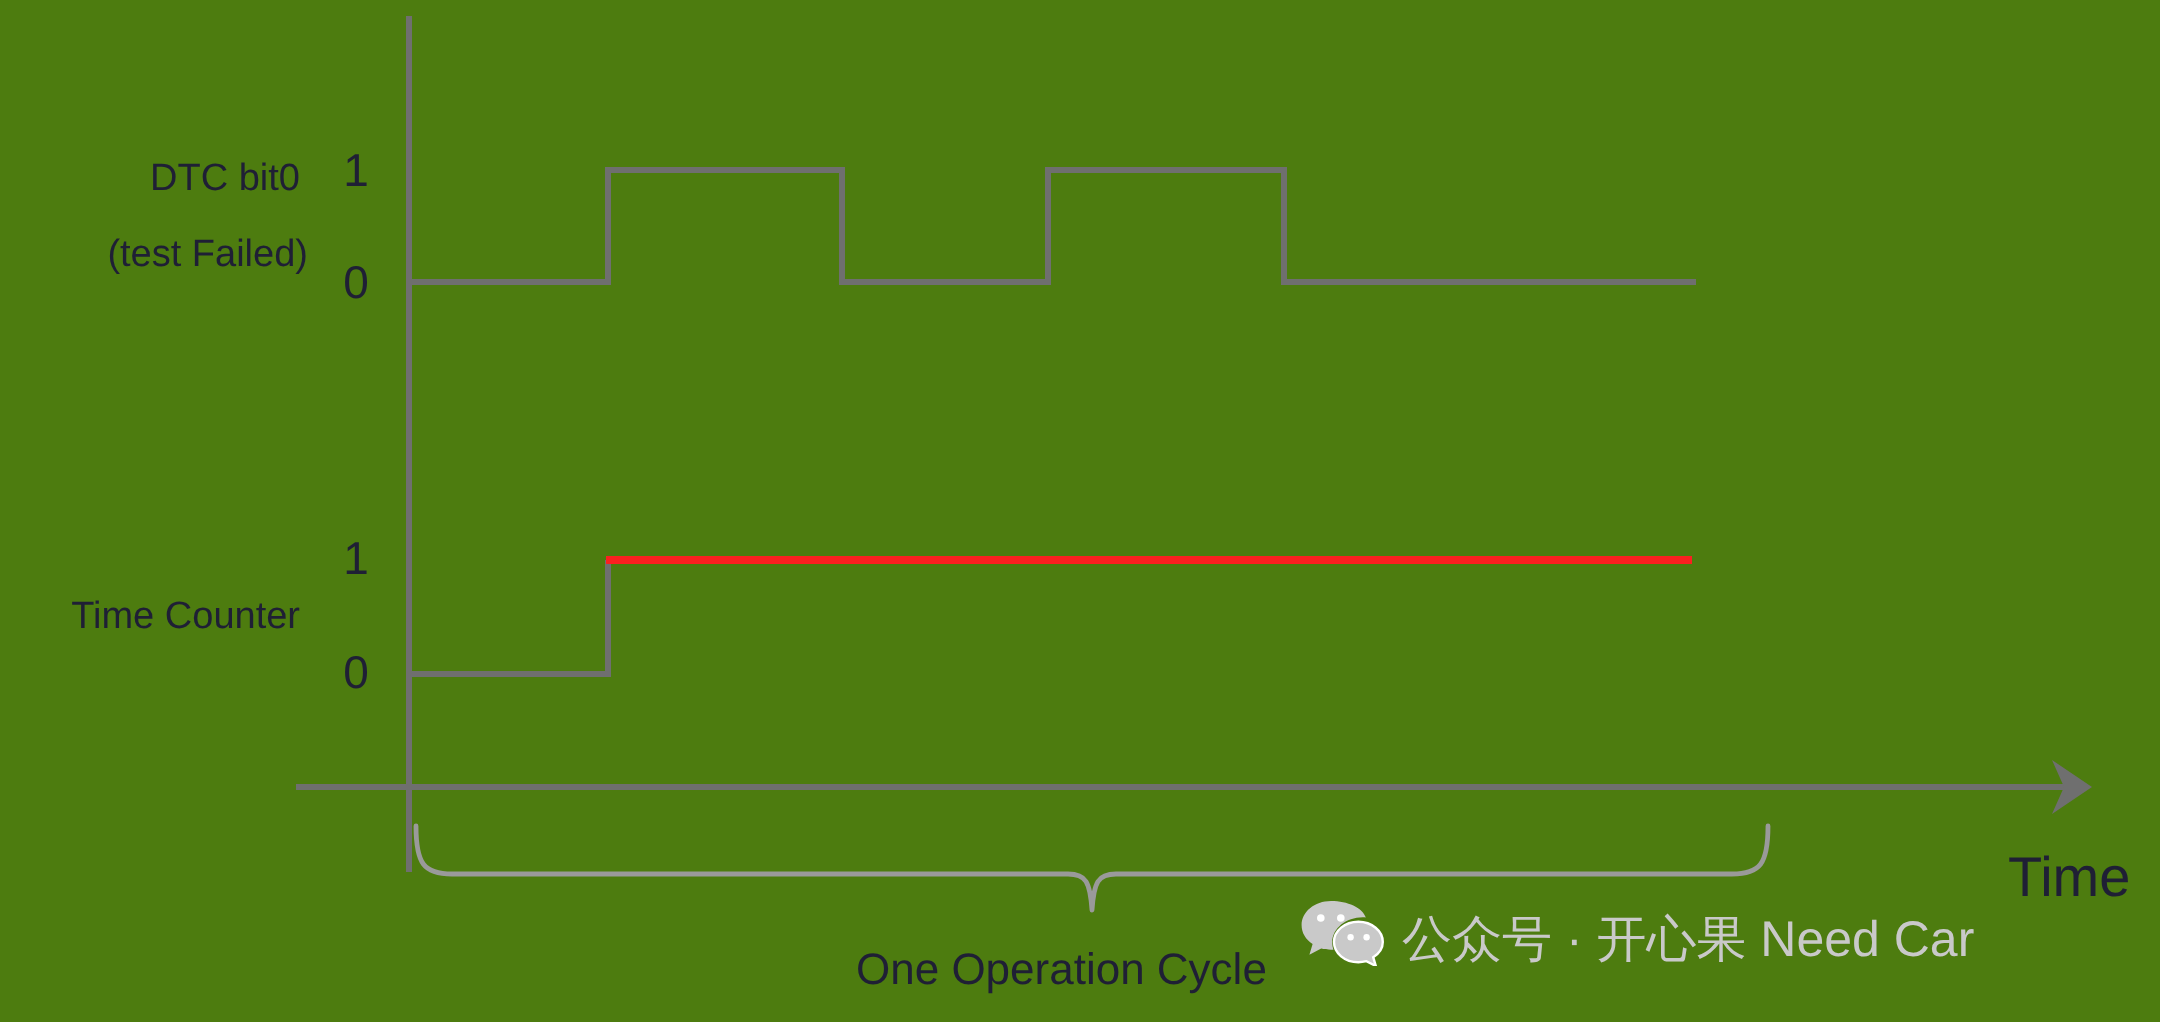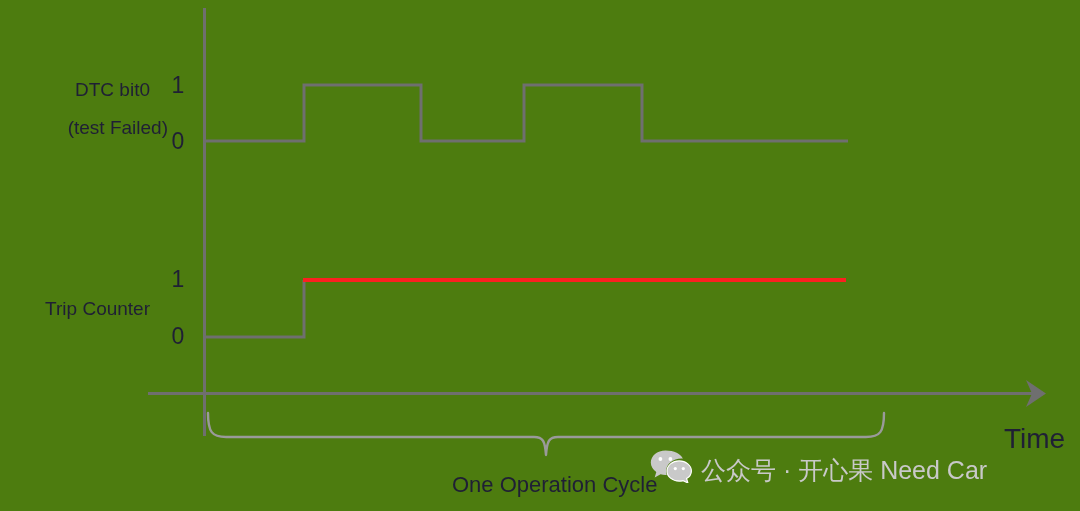--- a/index.html
+++ b/index.html
@@ -29,41 +29,41 @@
     color: #1f1f35;
     font-family: "Liberation Sans", sans-serif;
     white-space: nowrap;
     line-height: 1;
   }
   .signal-name {
     font-size: 19px;
     text-align: right;
   }
   #dtc-name-line1 { left: 0px;  top: 80px;  width: 150px; }
-  #dtc-name-line2 { left: 18px;  top: 118px; width: 150px; }
+  #dtc-name-line2 { left: 4px;  top: 118px; width: 150px; }
   #trip-name      { left: 0px;  top: 299px; width: 150px; }
 
   .level-lbl {
     font-size: 23px;
     text-align: center;
     width: 26px;
     color: #1f1f35;
   }
   #dtc-level-1  { left: 165px; top: 74px; }
   #dtc-level-0  { left: 165px; top: 130px; }
   #trip-level-1 { left: 165px; top: 268px; }
   #trip-level-0 { left: 165px; top: 325px; }
 
   #time-label {
     left: 1004px;
     top: 425px;
     font-size: 28px;
   }
   #cycle-label {
-    left: 452px;
+    left: 428px;
     top: 474px;
     font-size: 22px;
   }
   #watermark {
     position: absolute;
     left: 650px;
     top: 449px;
     display: flex;
     align-items: flex-end;
     gap: 9px;
@@ -98,21 +98,21 @@
              C 208,432 212,437 226,437
              L 534,437
              C 543,437 545,441 546,455
              C 547,441 549,437 558,437
              L 866,437
              C 880,437 884,432 884,413" fill="none" stroke="#9a9a9a" stroke-width="2.4" stroke-linecap="round" stroke-linejoin="round"></path>
   </svg>
 
   <div class="lbl signal-name" id="dtc-name-line1">DTC bit0</div>
   <div class="lbl signal-name" id="dtc-name-line2">(test Failed)</div>
-  <div class="lbl signal-name" id="trip-name">Trip Counter</div>
+  <div class="lbl signal-name" id="trip-name">Time Counter</div>
 
   <div class="lbl level-lbl" id="dtc-level-1">1</div>
   <div class="lbl level-lbl" id="dtc-level-0">0</div>
   <div class="lbl level-lbl" id="trip-level-1">1</div>
   <div class="lbl level-lbl" id="trip-level-0">0</div>
 
   <div class="lbl" id="time-label">Time</div>
   <div class="lbl" id="cycle-label">One Operation Cycle</div>
 
   <div id="watermark">

